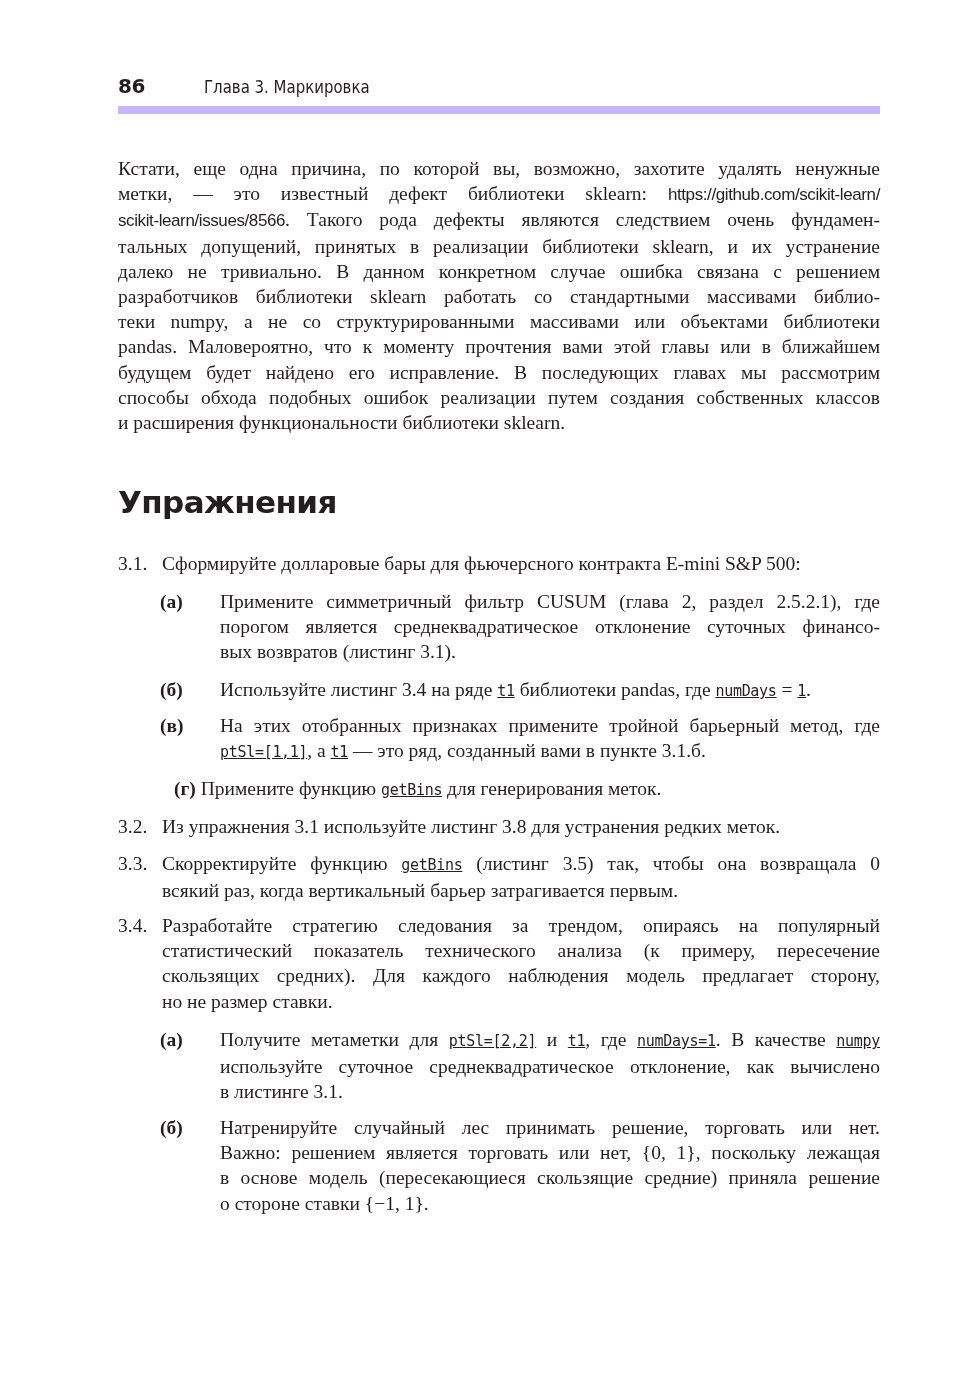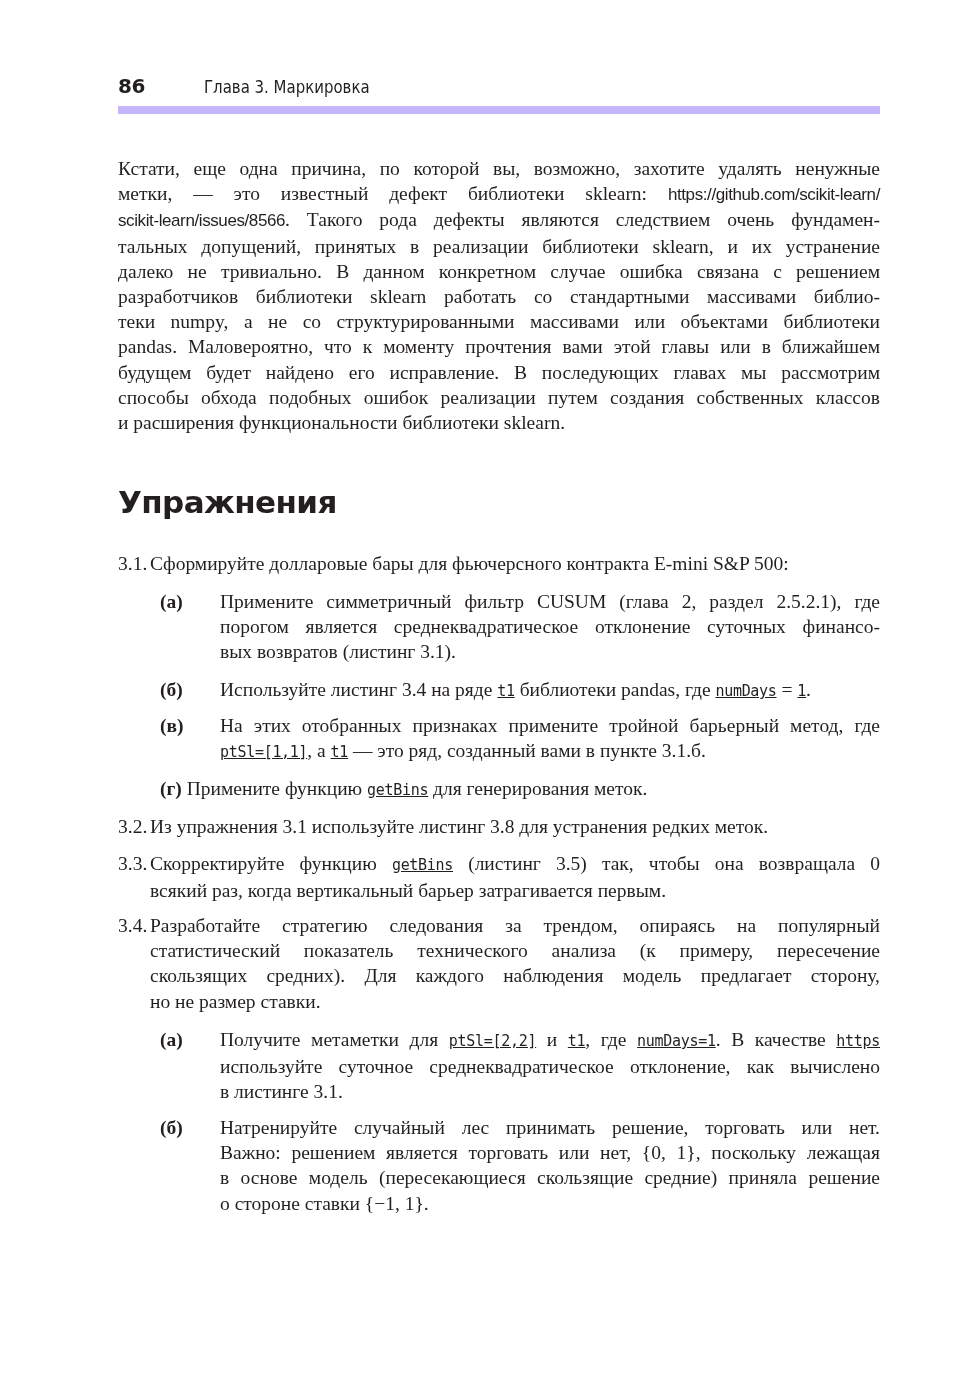--- a/index.html
+++ b/index.html
@@ -9,25 +9,25 @@
   .chapter { position: absolute; left: 86px; top: 5px; font-family: "DejaVu Sans", sans-serif; font-size: 17px; transform: scaleX(0.88); transform-origin: left; }
   .serif { font-family: "Liberation Serif", serif; font-size: 19.5px; line-height: 25.2px; }
   .para { position: absolute; left: 118px; top: 156px; width: 762px; text-align: justify; }
   .para .line { display: block; white-space: nowrap; text-align: justify; text-align-last: justify; }
   .para .line.last { text-align-last: left; }
   .url { font-family: "Liberation Sans", sans-serif; font-size: 17px; letter-spacing: -0.4px; }
   .mono { font-family: "DejaVu Sans Mono", monospace; font-size: 15px; letter-spacing: -0.3px; text-decoration: underline; }
   h2 { position: absolute; left: 118px; top: 484px; margin: 0; font-family: "DejaVu Sans", sans-serif; font-weight: bold; font-size: 31px; letter-spacing: -0.6px; text-align: center; }
   .ex { position: absolute; left: 118px; width: 762px; }
   .ex .num { position: absolute; left: 0; top: 0; }
-  .ex .body { margin-left: 32px; text-align: justify; }
+  .ex .body { margin-left: 44px; text-align: justify; }
   .sub { position: absolute; left: 160px; width: 720px; }
   .sub .lbl { position: absolute; left: 0; top: 0; font-weight: bold; }
   .sub .body { margin-left: 60px; text-align: justify; }
-  .sub.inline .body { margin-left: 0; }
+  .sub.inline .body { margin-left: 14px; }
   .lbl-inline { font-weight: bold; }
   .l { display: block; white-space: nowrap; text-align-last: justify; }
   .l.last { text-align-last: left; }
 </style>
 </head>
 <body>
 
 <div class="header">
   <span class="page-num">86</span>
   <span class="chapter">Глава 3. Маркировка</span>
@@ -107,21 +107,21 @@
     <span class="l">Разработайте стратегию следования за трендом, опираясь на популярный</span>
     <span class="l">статистический показатель технического анализа (к примеру, пересечение</span>
     <span class="l">скользящих средних). Для каждого наблюдения модель предлагает сторону,</span>
     <span class="l last">но не размер ставки.</span>
   </div>
 </div>
 
 <div class="sub serif" style="top:1027px">
   <span class="lbl">(а)</span>
   <div class="body">
-    <span class="l"><span>Получите метаметки для </span><code class="mono">ptSl=[2,2]</code><span> и </span><code class="mono">t1</code><span>, где </span><code class="mono">numDays=1</code><span>. В качестве </span><code class="mono">https</code></span>
+    <span class="l"><span>Получите метаметки для </span><code class="mono">ptSl=[2,2]</code><span> и </span><code class="mono">t1</code><span>, где </span><code class="mono">numDays=1</code><span>. В качестве </span><code class="mono">numpy</code></span>
     <span class="l">используйте суточное среднеквадратическое отклонение, как вычислено</span>
     <span class="l last">в листинге 3.1.</span>
   </div>
 </div>
 
 <div class="sub serif" style="top:1115px">
   <span class="lbl">(б)</span>
   <div class="body">
     <span class="l">Натренируйте случайный лес принимать решение, торговать или нет.</span>
     <span class="l">Важно: решением является торговать или нет, {0, 1}, поскольку лежащая</span>

